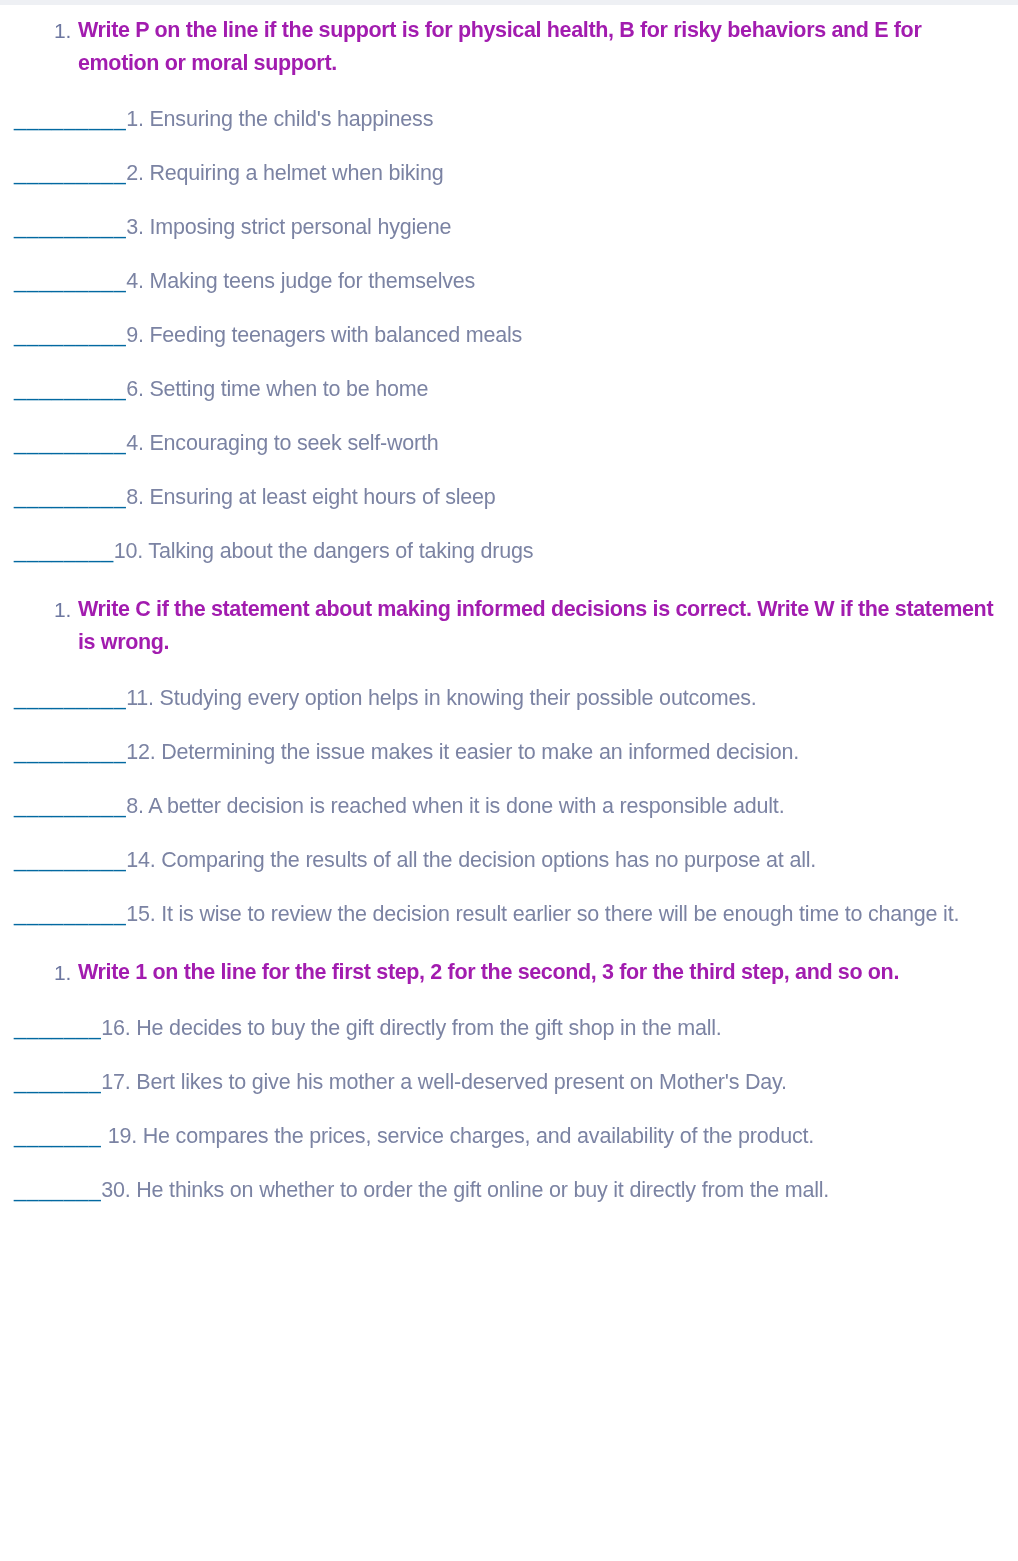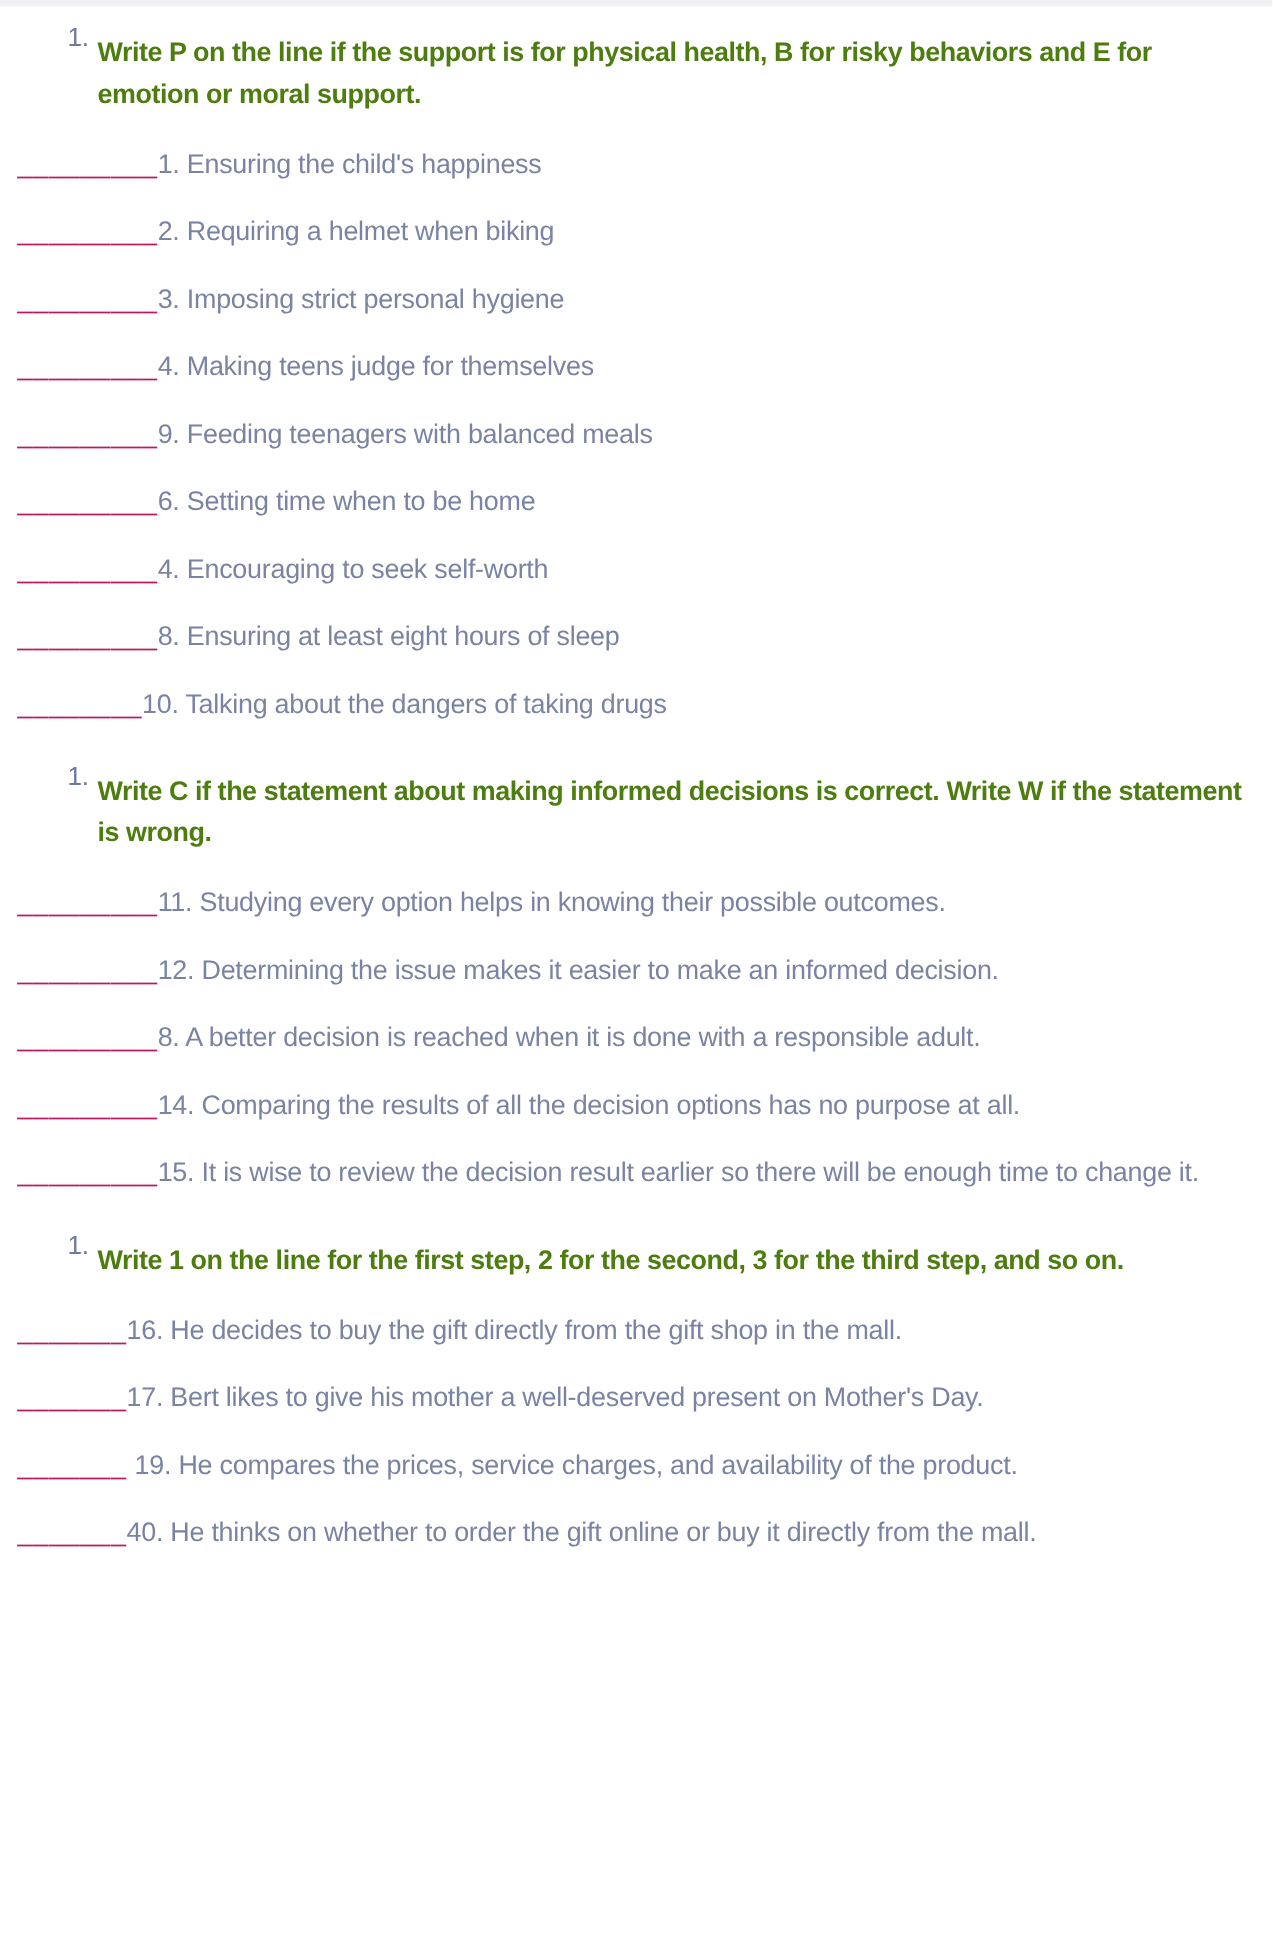--- a/index.html
+++ b/index.html
@@ -52,44 +52,43 @@
     margin-left: 54px;
     color: #6d77a0;
     font-size: 21px;
     line-height: 33px;
     font-weight: 400;
     letter-spacing: -0.2px;
   }
 
   .instruction-text {
     flex: 1 1 auto;
-    color: #4d7c0f;
+    color: #a21caf;
     font-size: 21.5px;
     line-height: 33px;
     font-weight: 700;
     letter-spacing: -0.35px;
     padding-right: 22px;
-    margin-top: 12px;
   }
 
   
   .item {
     margin: 0;
     padding: 0;
     color: #7b83a3;
     font-size: 21.5px;
     line-height: 30px;
     letter-spacing: -0.2px;
     padding-left: 14px;
     padding-right: 20px;
     padding-top: 24px;
   }
   .item .blank {
     letter-spacing: 0.5px;
-    color: #be185d;
+    color: #0369a1;
   }
 
   .item:first-of-type { }
 </style>
 </head>
 <body>
 
 <div id="page">
 
   <div class="top-band"></div>
@@ -123,16 +122,16 @@
     <p class="item"><span class="blank">_________</span><span>15. It is wise to review the decision result earlier so there will be enough time to change it.</span></p>
 
     <div class="instruction later">
       <span class="instruction-marker">1.</span>
       <span class="instruction-text">Write 1 on the line for the first step, 2 for the second, 3 for the third step, and so on.</span>
     </div>
 
     <p class="item"><span class="blank">_______</span><span>16. He decides to buy the gift directly from the gift shop in the mall.</span></p>
     <p class="item"><span class="blank">_______</span><span>17. Bert likes to give his mother a well-deserved present on Mother's Day.</span></p>
     <p class="item"><span class="blank">_______ </span><span>19. He compares the prices, service charges, and availability of the product.</span></p>
-    <p class="item"><span class="blank">_______</span><span>40. He thinks on whether to order the gift online or buy it directly from the mall.</span></p>
+    <p class="item"><span class="blank">_______</span><span>30. He thinks on whether to order the gift online or buy it directly from the mall.</span></p>
 
   </div>
 </div>
 
 </body></html>

